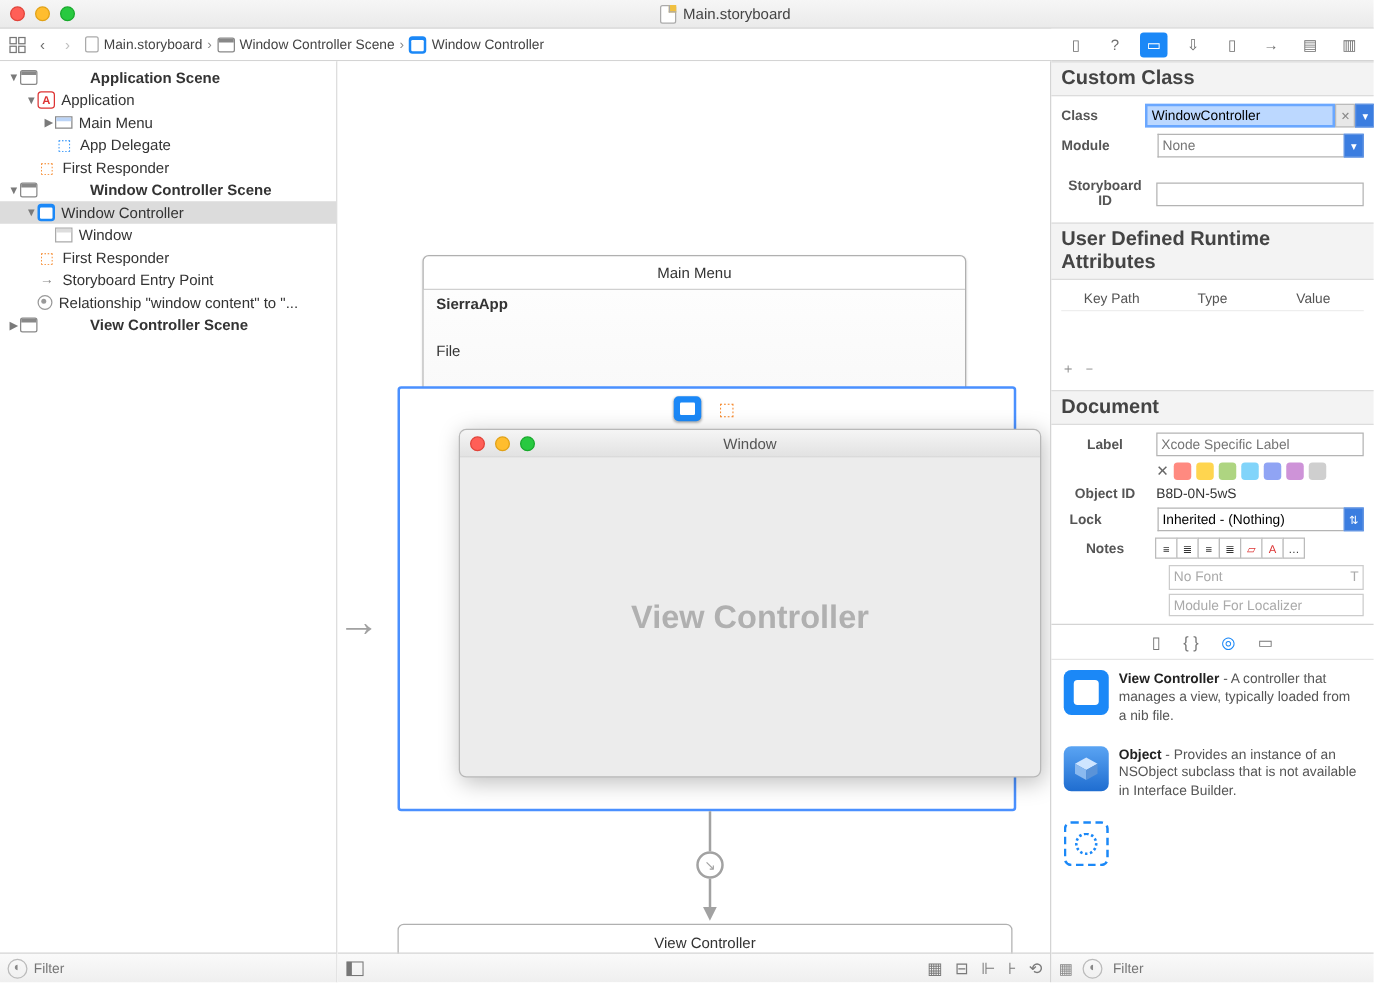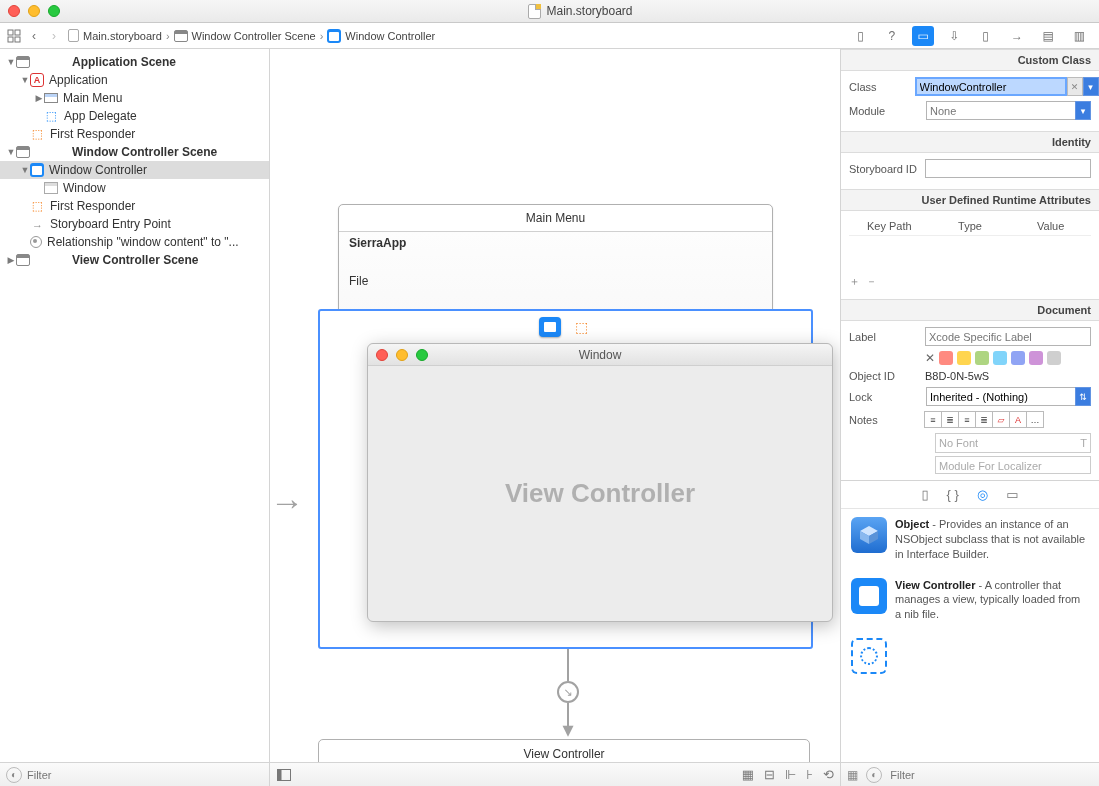--- a/index.html
+++ b/index.html
@@ -94,24 +94,24 @@
 
 .sidebar-bottom{ height:24px; border-top:1px solid #d4d4d4; background:linear-gradient(#fafafa,#efefef); display:flex; align-items:center; padding:0 6px; gap:5px;}
 .filter-pill{ width:16px;height:16px;border:1px solid #bbb;border-radius:50%; display:flex;align-items:center;justify-content:center; color:#888; font-size:10px;}
 .filter-input{ border:none; background:transparent; flex:1; font-size:11px; outline:none; color:#888;}
 
 
 .inspector { width: 258px; display:flex; flex-direction:column; background:#fff;}
 .insp-tabs{ height:26px; display:flex; align-items:center; justify-content:space-around; border-bottom:1px solid #d4d4d4; margin-top:-26px; background:#fff; padding:0 4px;}
 .insp-tabs .tab{ width:22px; height:20px; display:flex; align-items:center; justify-content:center; color:#6e6e6e; font-size:12px; border-radius:3px;}
 .insp-tabs .tab.active{ background:#1b88f7; color:#fff;}
-.section-head{ background:#f3f3f3; border-top:1px solid #dcdcdc; border-bottom:1px solid #dcdcdc; padding:4px 8px; font-size:11px; font-weight:600; color:#444;text-align:right;}
+.section-head{ background:#f3f3f3; border-top:1px solid #dcdcdc; border-bottom:1px solid #dcdcdc; padding:4px 8px; font-size:16px; font-weight:600; color:#444;}
 .section-body{ padding:6px 8px; font-size:11px;}
 .form-row{ display:flex; align-items:center; margin-bottom:5px; gap:6px;}
-.form-row .flabel{ width:70px; text-align:left; color:#555; font-size:11px;}
+.form-row .flabel{ width:70px; text-align:center; color:#555; font-size:11px;font-weight:bold;}
 .form-row input, .form-row select{ flex:1; height:19px; font-size:11px; border:1px solid #b4b4b4; border-radius:0; padding:0 3px; background:#fff;}
 .form-row .combo{ display:flex; flex:1;padding-left:32px;}
 .form-row .combo input{ border-right:none;}
 .form-row .combo .stepbtn{ width:16px; border:1px solid #6294e2; background:#3b7de0; color:#fff; font-size:9px; display:flex;align-items:center;justify-content:center;}
 .hl-field{ border:2px solid #6aa7ff !important; background:#bcd8ff !important;}
 .attr-head{ display:flex; font-size:11px; color:#555; border-bottom:1px solid #eee; padding:3px 0;text-align:center;}
 .attr-head span{ flex:1;}
 .attr-foot{ display:flex; gap:6px; padding:4px 0; color:#888;}
 .colors{ display:flex; gap:4px;}
 .colors .sw{ width:14px;height:14px;border-radius:3px;}
@@ -351,21 +351,20 @@
       </div>
       <div class="form-row">
         <span class="flabel">Module</span>
         <div class="combo">
           <input style="color: rgb(170, 170, 170);" placeholder="None">
           <span class="stepbtn">▾</span>
         </div>
       </div>
     </div>
 
-    <div class="section-head">Identity</div>
     <div class="section-body">
       <div class="form-row">
         <span class="flabel">Storyboard ID</span>
         <input value="" style="">
       </div>
     </div>
 
     <div class="section-head">User Defined Runtime Attributes</div>
     <div class="section-body">
       <div class="attr-head">
@@ -433,36 +432,36 @@
 
     <div class="library">
       <div class="lib-tabs">
         <span class="lt">▯</span>
         <span class="lt">{ }</span>
         <span class="lt active">◎</span>
         <span class="lt">▭</span>
       </div>
       <div class="lib-list">
         <div class="lib-item">
+          <div class="lib-icon vc">
+              <span></span>
+            </div>
+          <div class="lib-text"><b>View Controller</b><span> - A controller that manages a view, typically loaded from a nib file.</span></div>
+        </div>
+        <div class="lib-item">
           <div class="lib-icon cube3d">
             <svg width="22" height="22" viewBox="0 0 22 22">
                 <polygon points="11,2 20,7 11,12 2,7" fill="#cfe5ff"></polygon>
                 <polygon points="2,7 11,12 11,20 2,15" fill="#8ab9ef"></polygon>
                 <polygon points="20,7 11,12 11,20 20,15" fill="#5a93d8"></polygon>
               </svg>
           </div>
           <div class="lib-text"><b>Object</b><span> - Provides an instance of an NSObject subclass that is not available in Interface Builder.</span></div>
         </div>
         <div class="lib-item">
-          <div class="lib-icon vc">
-              <span></span>
-            </div>
-          <div class="lib-text"><b>View Controller</b><span> - A controller that manages a view, typically loaded from a nib file.</span></div>
-        </div>
-        <div class="lib-item">
           <div class="lib-icon sb">
               <span></span>
             </div>
         </div>
       </div>
       <div class="lib-bottom">
         <span style="color:#888;">▦</span>
         <span class="filter-pill">◐</span>
         <input class="filter-input" placeholder="Filter" style="">
       </div>

